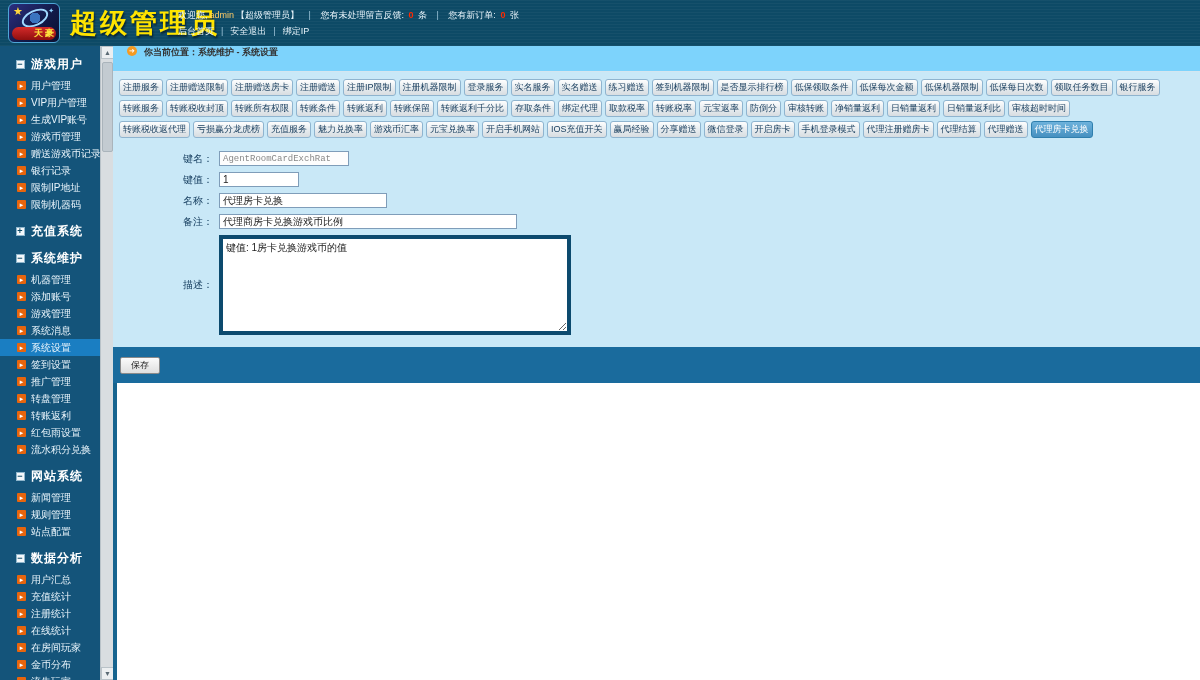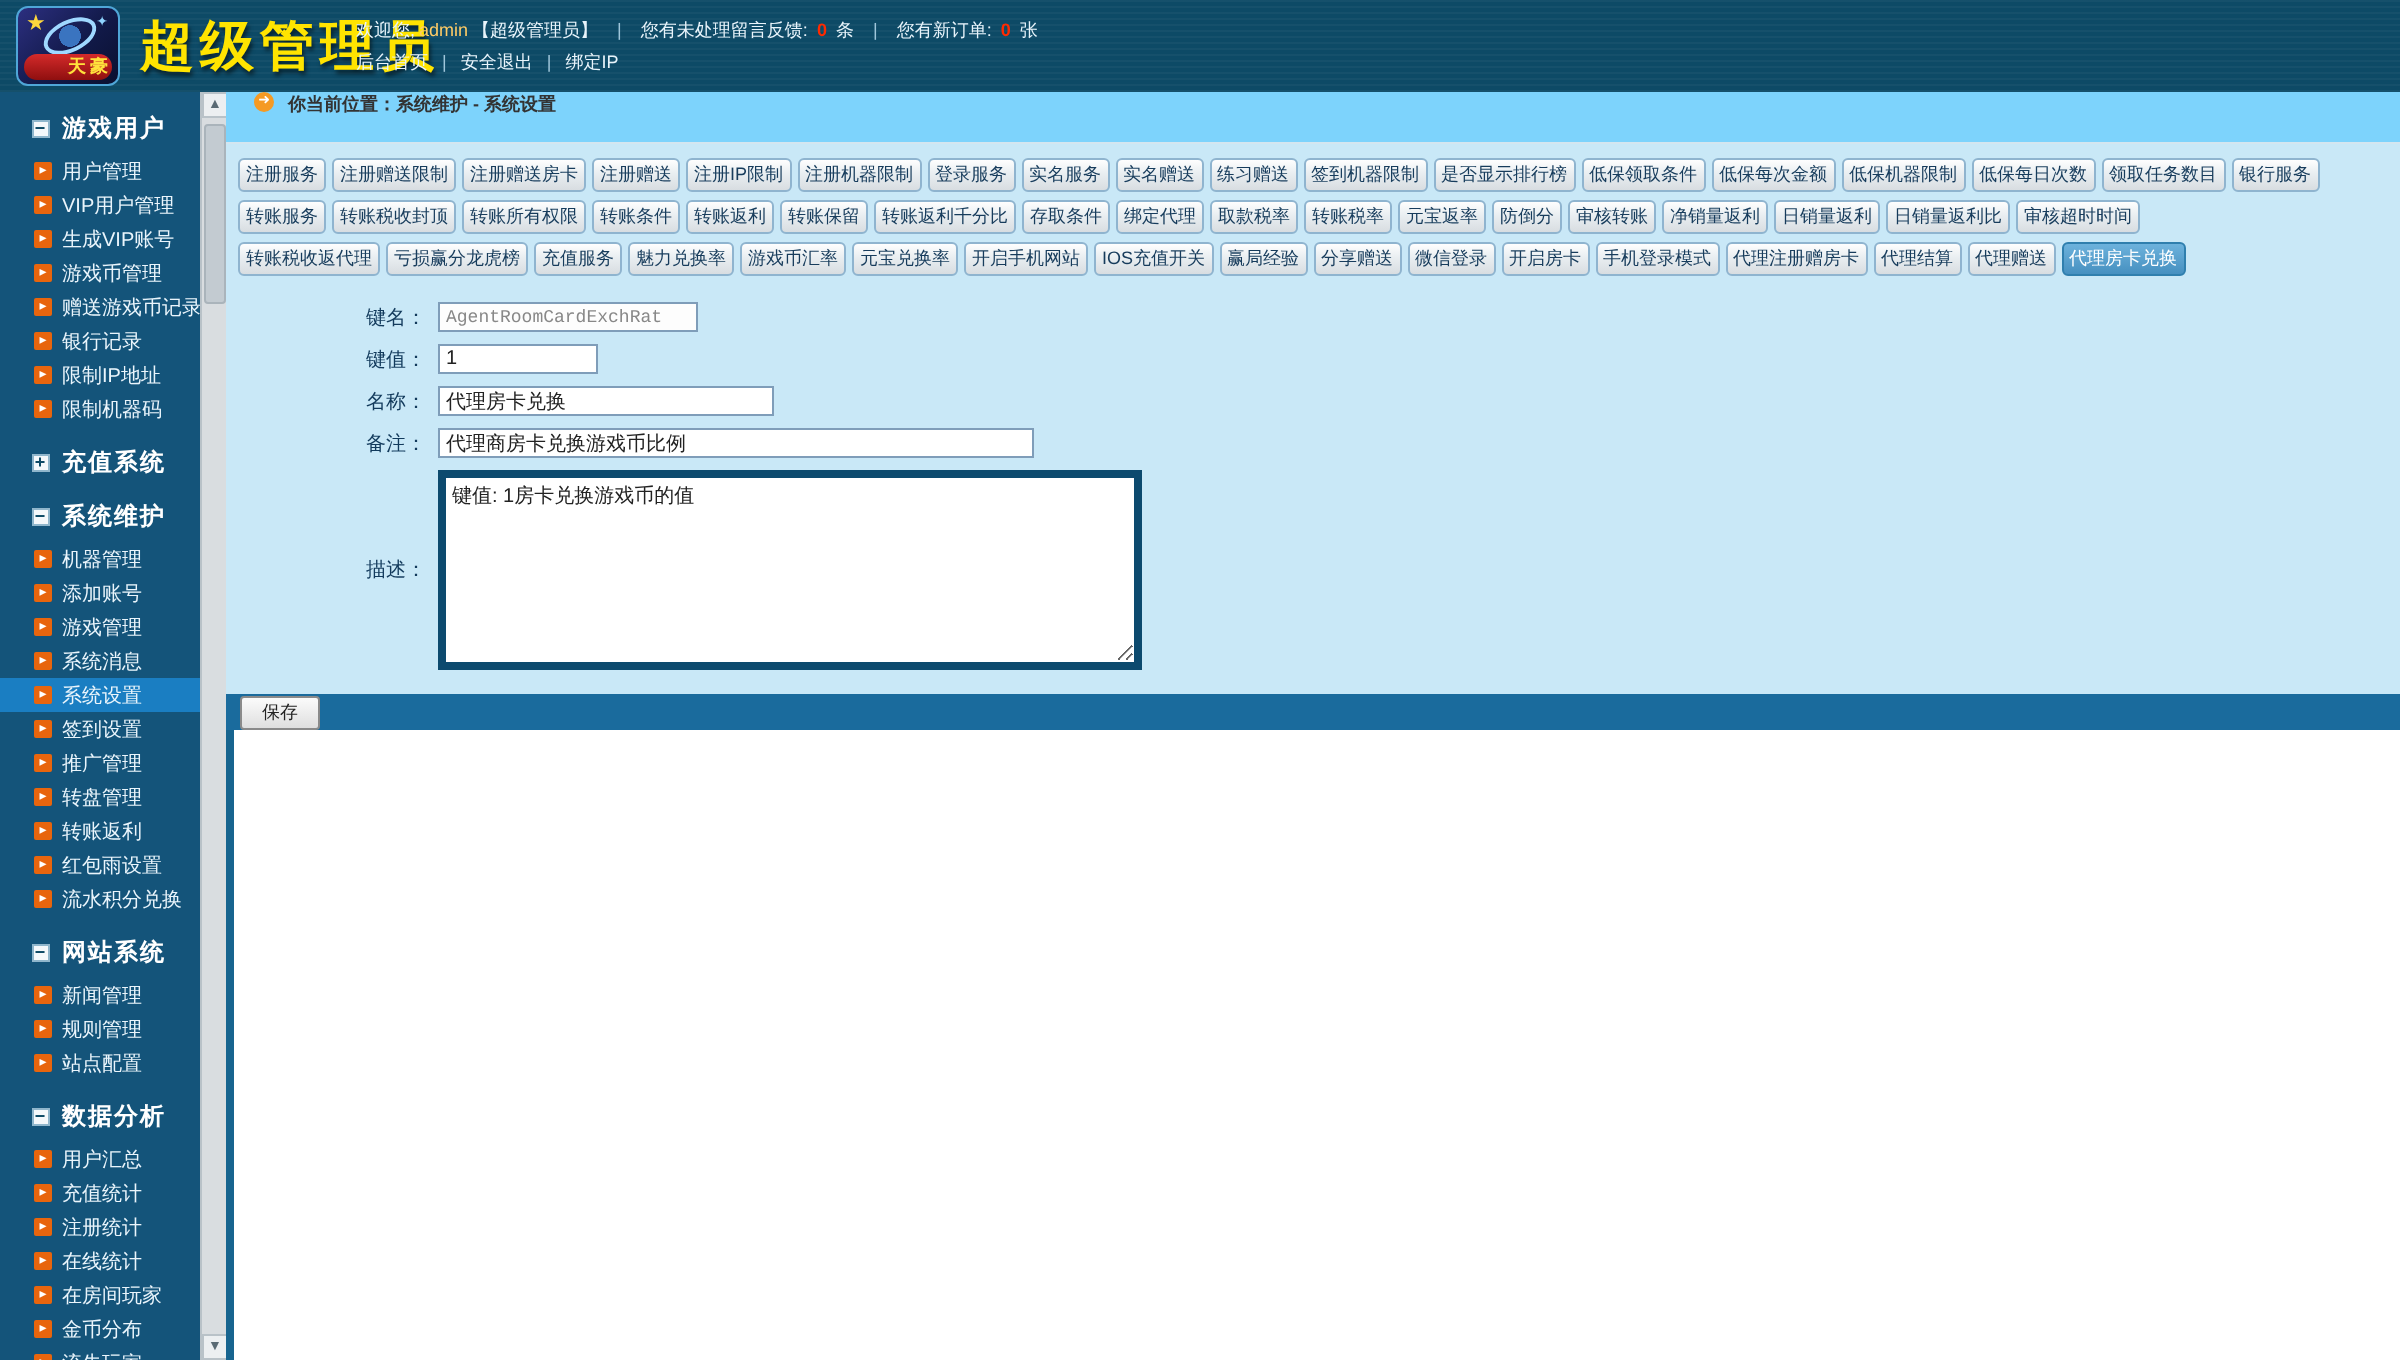--- a/index.html
+++ b/index.html
@@ -74,21 +74,21 @@
   .form-row { display:flex; align-items:center; margin-bottom:6px; }
   .form-row.desc { align-items:center; }
   .form-label { width:100px; text-align:right; padding-right:6px; font-size:10px;
     color:#123a5c; flex:none; }
   .form-row input { height:15px; border:1px solid #7f9db9; background:#fff; font-size:10px;
     padding:0 3px; color:#222; font-family:inherit; }
   .form-row input.ro { color:#888; font-family:"Liberation Mono","DejaVu Sans Mono",monospace; font-size:9px; background:#fdfdfd; }
   .form-row textarea { width:352px; height:100px; border:4px solid #0c4a6e; background:#fff;
     font-size:10px; padding:2px 3px; color:#222; resize:both; font-family:inherit; }
 
-  .footer-bar { height:18px; background:var(--footer_bar_bg,#1a6b9d); flex:none;
+  .footer-bar { height:36px; background:var(--footer_bar_bg,#1a6b9d); flex:none;
     display:flex; align-items:center; padding-left:7px; }
   .save-btn { height:17px; padding:0 10px; font-size:9px; color:#222; font-family:inherit;
     background:linear-gradient(#fbfbfb,#dfdfdf); border:1px solid #8a8a8a; border-radius:2px; cursor:pointer; }
 
   .below { flex:1; background:#fff; border-left:4px solid #17648f; }
 </style>
 </head>
 <body>
 
 <div class="header">

